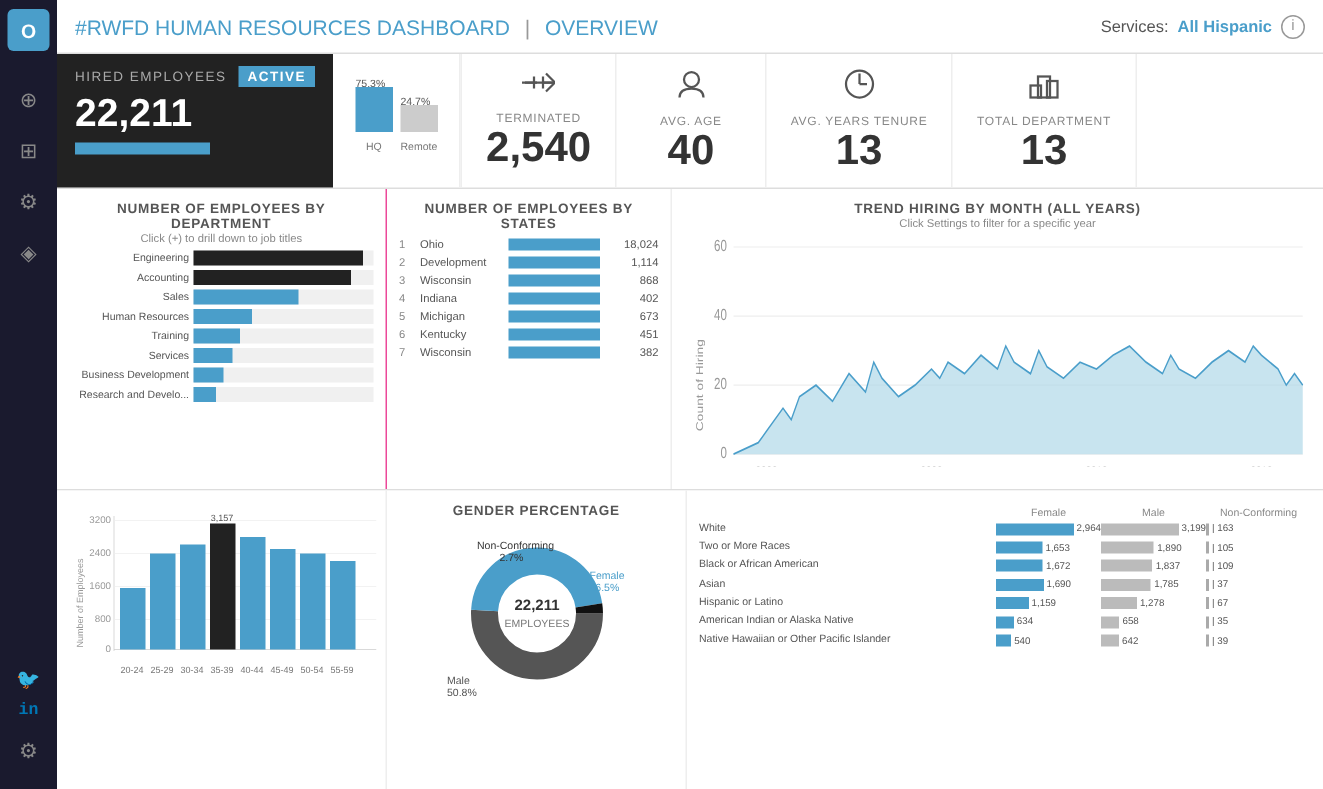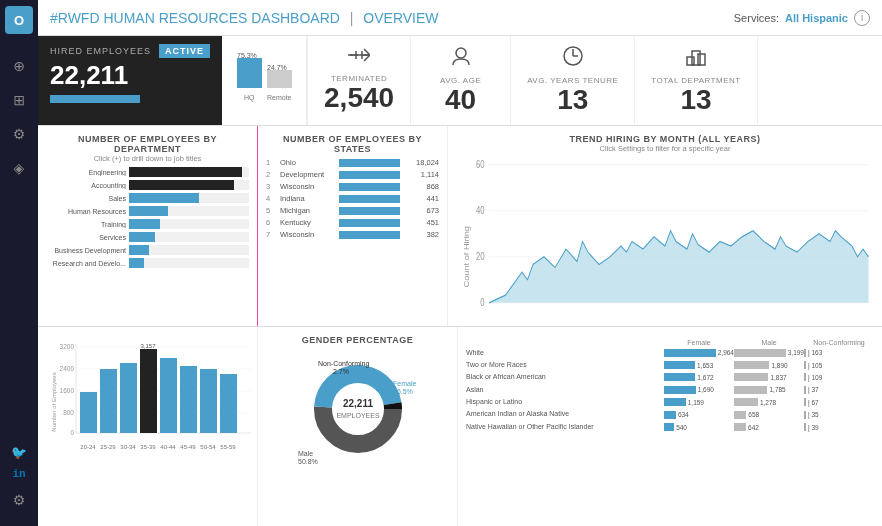--- a/index.html
+++ b/index.html
@@ -260,21 +260,21 @@
             <div class="states-row">
     <span class="state-num">3</span>
     <span class="state-name">Wisconsin</span>
     <div style="flex:1; height:8px; background:#4a9eca; width:5%;"></div>
     <span class="state-value">868</span>
   </div>
             <div class="states-row">
     <span class="state-num">4</span>
     <span class="state-name">Indiana</span>
     <div style="flex:1; height:8px; background:#4a9eca; width:4%;"></div>
-    <span class="state-value">441</span>
+    <span class="state-value">402</span>
   </div>
             <div class="states-row">
     <span class="state-num">5</span>
     <span class="state-name">Michigan</span>
     <div style="flex:1; height:8px; background:#4a9eca; width:3.7%;"></div>
     <span class="state-value">673</span>
   </div>
             <div class="states-row">
     <span class="state-num">6</span>
     <span class="state-name">Kentucky</span>

